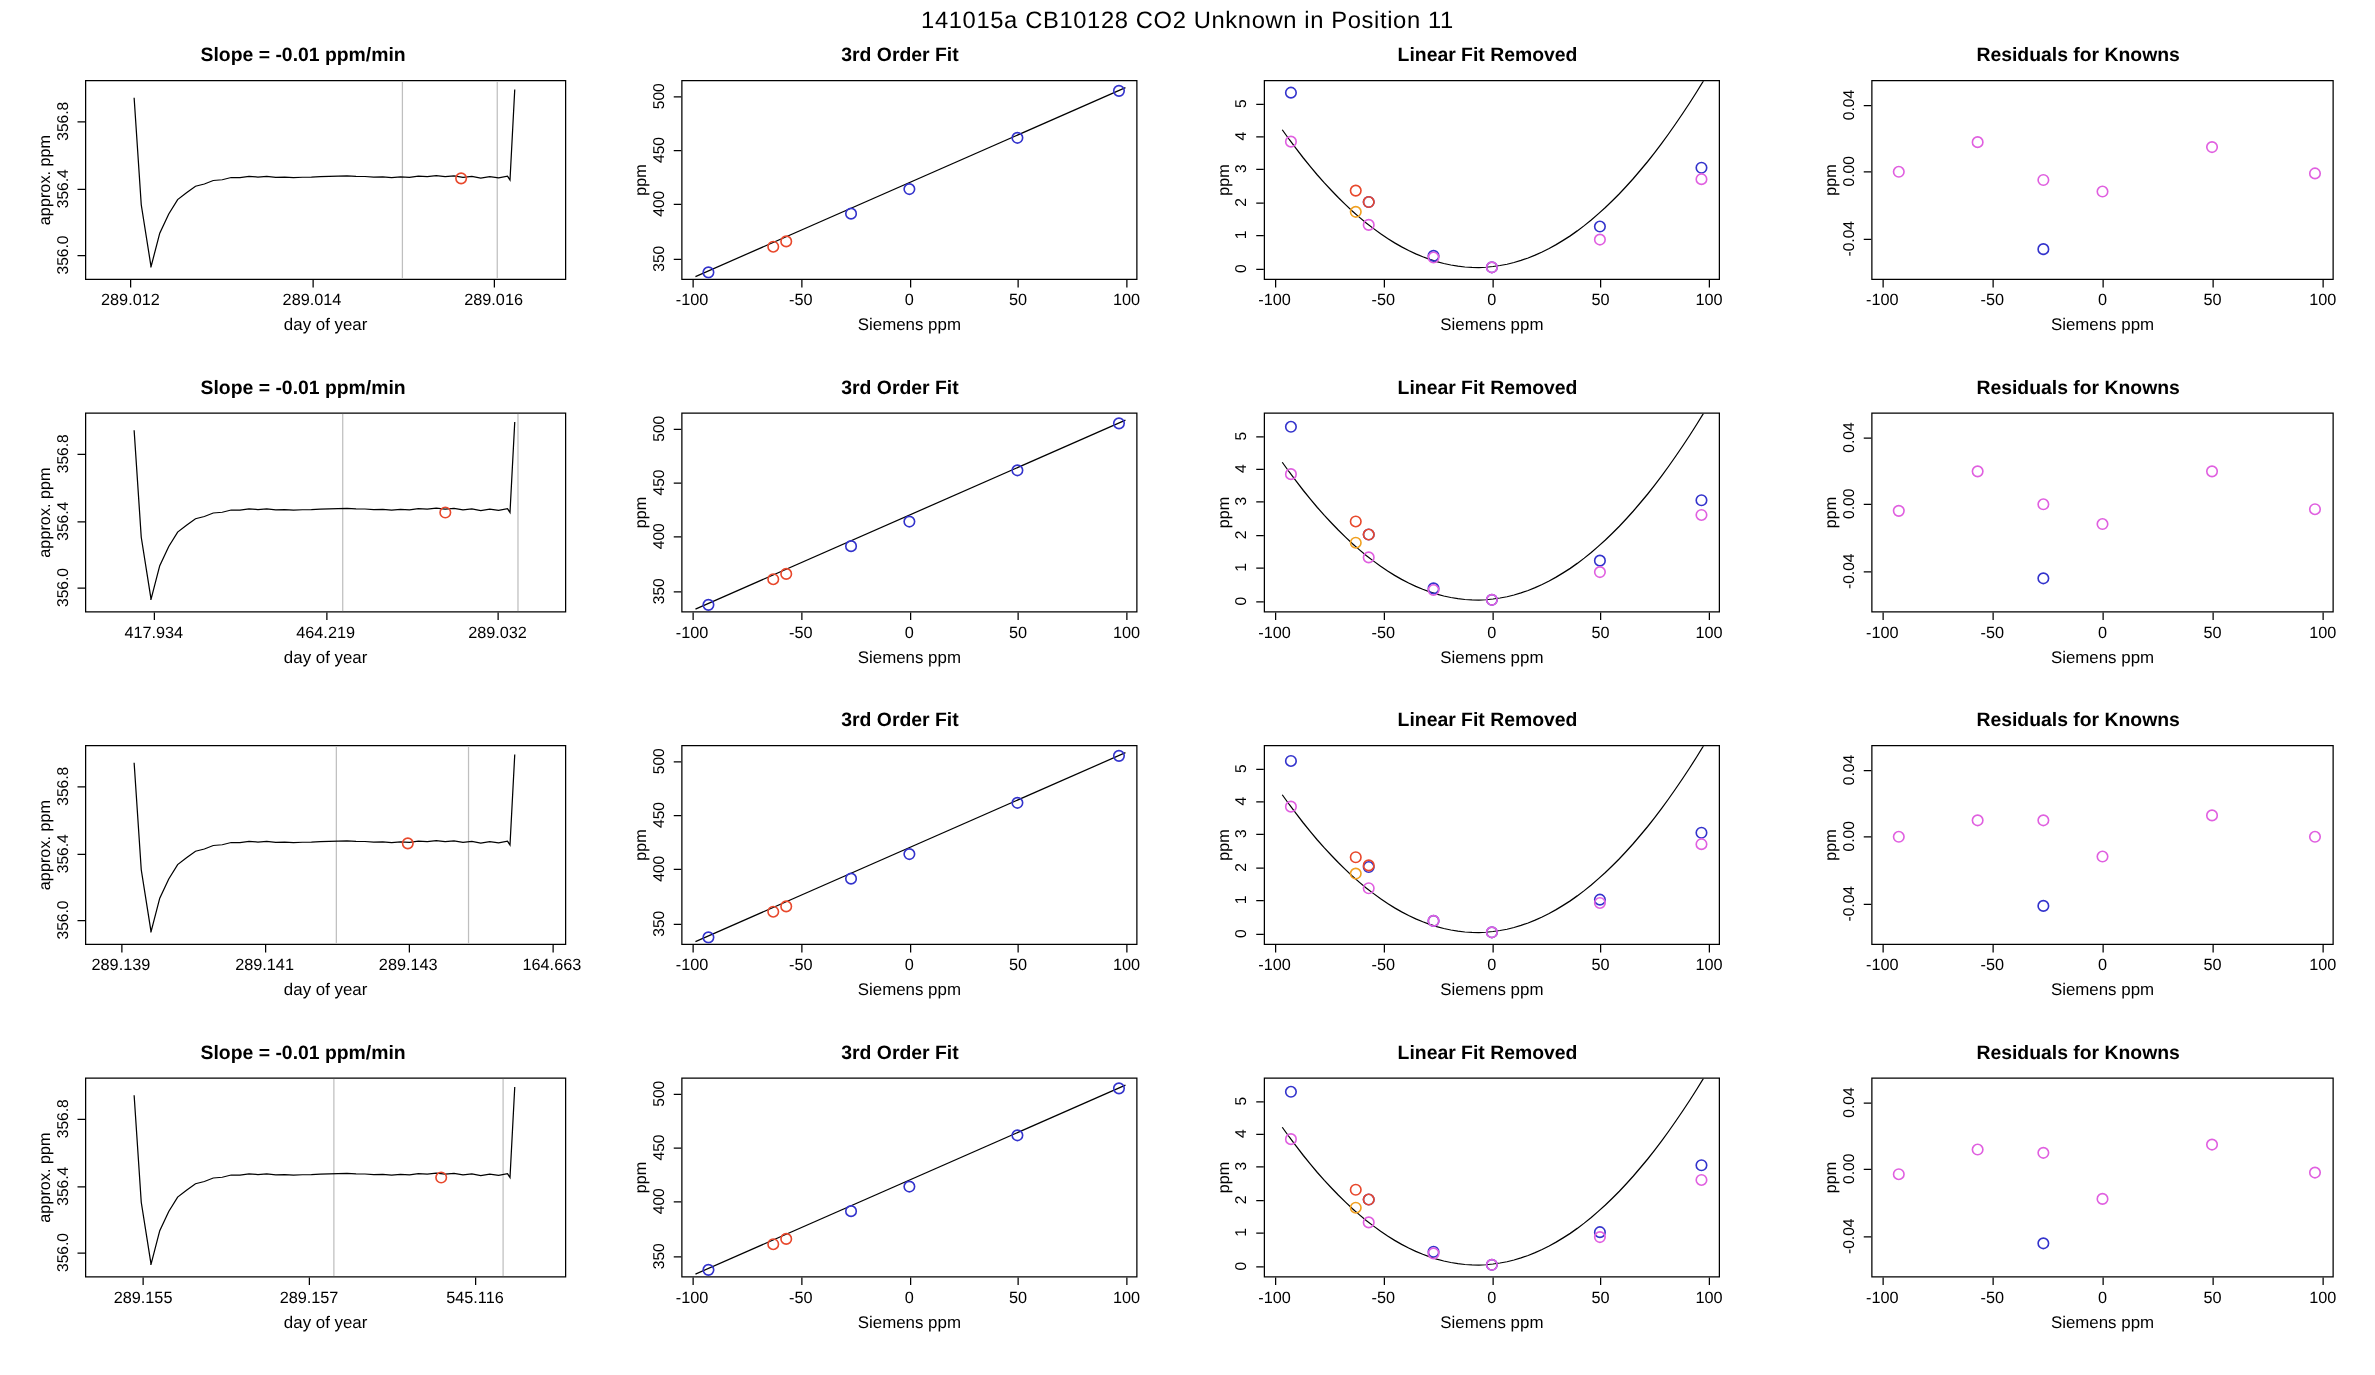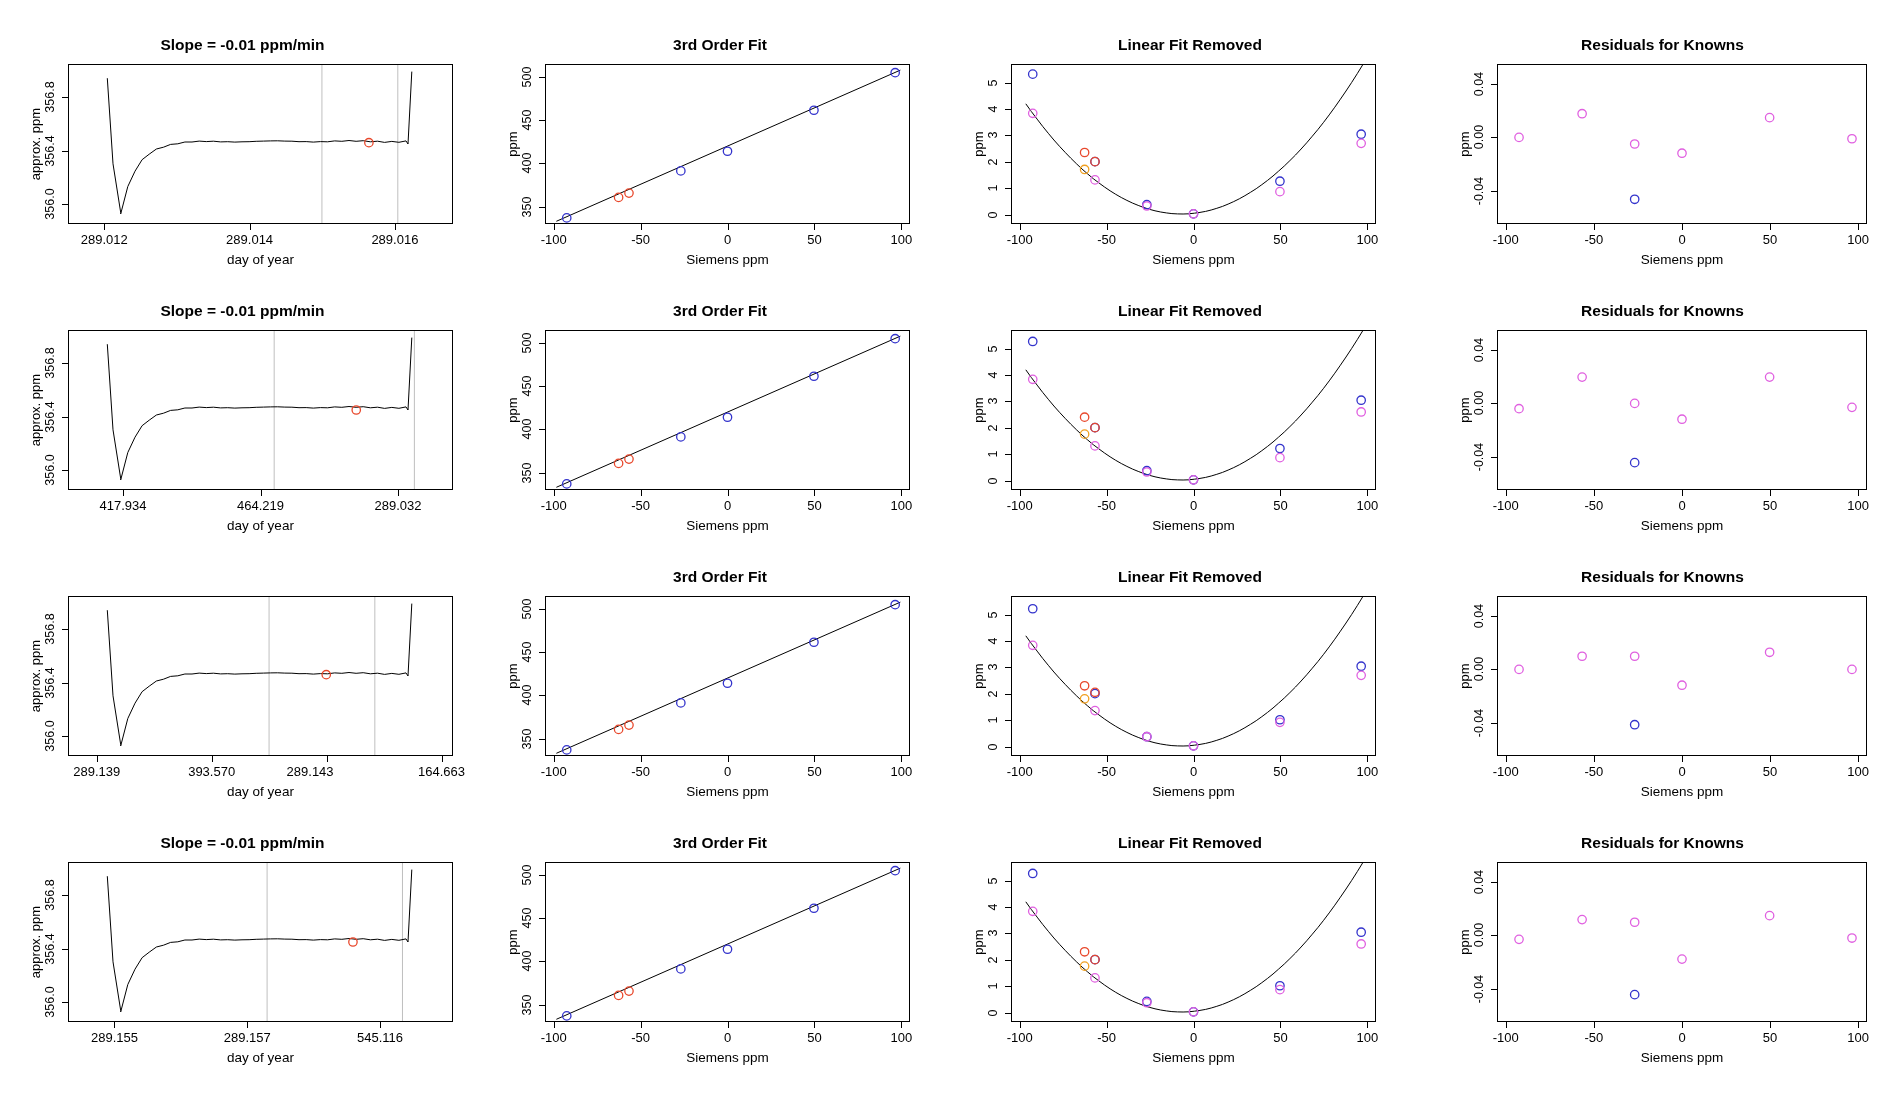--- a/index.html
+++ b/index.html
@@ -19,20 +19,21 @@
   .xlab{position:absolute;font-size:13.5px;text-align:center;white-space:nowrap;}
   .tick{position:absolute;font-size:13px;white-space:nowrap;}
   .ytick{position:absolute;font-size:12.5px;white-space:nowrap;transform:rotate(-90deg);transform-origin:left top;}
   .tickmark{position:absolute;background:#000;}
   svg{display:block;}
 </style>
 </head>
 <body>
 
 <div id="page">
+  <div id="main-title">141015a     CB10128   CO2 Unknown in Position  11</div>
   <div class="grid" id="grid">
       <div class="row">
         <div class="cell c0">
           <div class="plotbox" style="left: 68px; top: 34px; width: 385px; height: 160px;">
             <svg width="383" height="158" viewBox="0 0 383 158">
               <line x1="252.92452830111174" y1="0" x2="252.92452830111174" y2="158" stroke="#bfbfbf" stroke-width="1"></line>
               <line x1="328.80188679349914" y1="0" x2="328.80188679349914" y2="158" stroke="#bfbfbf" stroke-width="1"></line>
               <path d="M38.3,13.2 L44.0,98.8 L51.7,147.5 L51.7,148.9 L58.8,121.5 L66.0,106.2 L73.1,94.7 L80.2,89.2 L87.4,84.0 L94.5,82.2 L101.6,79.4 L108.8,78.8 L115.9,77.0 L123.0,77.0 L130.2,76.1 L137.3,76.6 L144.4,76.2 L151.6,76.9 L158.7,76.7 L165.8,77.1 L173.0,76.8 L180.1,76.7 L187.2,76.3 L194.4,76.1 L201.5,75.9 L208.6,75.8 L215.8,76.1 L222.9,76.2 L230.0,76.7 L237.2,76.6 L244.3,77.1 L251.4,76.6 L258.6,76.8 L265.7,75.9 L272.8,76.3 L280.0,75.5 L287.1,76.3 L294.2,75.7 L301.4,76.8 L308.5,76.2 L315.6,77.4 L322.8,76.4 L329.9,77.3 L337.0,75.9 L339.0,79.0 L342.8,6.6" fill="none" stroke="#000" stroke-width="1"></path>
               <circle cx="299.8962264150556" cy="77.68333333333827" r="4.2" fill="none" stroke="#e8482c" stroke-width="1.3"></circle>
             </svg>
@@ -315,23 +316,23 @@
             <svg width="383" height="158" viewBox="0 0 383 158">
               <line x1="200.07462686518667" y1="0" x2="200.07462686518667" y2="158" stroke="#bfbfbf" stroke-width="1"></line>
               <line x1="305.828358208446" y1="0" x2="305.828358208446" y2="158" stroke="#bfbfbf" stroke-width="1"></line>
               <path d="M38.3,13.2 L44.0,98.8 L51.7,147.5 L51.7,148.9 L58.8,121.5 L66.0,106.2 L73.1,94.7 L80.2,89.2 L87.4,84.0 L94.5,82.2 L101.6,79.4 L108.8,78.8 L115.9,77.0 L123.0,77.0 L130.2,76.1 L137.3,76.6 L144.4,76.2 L151.6,76.9 L158.7,76.7 L165.8,77.1 L173.0,76.8 L180.1,76.7 L187.2,76.3 L194.4,76.1 L201.5,75.9 L208.6,75.8 L215.8,76.1 L222.9,76.2 L230.0,76.7 L237.2,76.6 L244.3,77.1 L251.4,76.6 L258.6,76.8 L265.7,75.9 L272.8,76.3 L280.0,75.5 L287.1,76.3 L294.2,75.7 L301.4,76.8 L308.5,76.2 L315.6,77.4 L322.8,76.4 L329.9,77.3 L337.0,75.9 L339.0,79.0 L342.8,6.6" fill="none" stroke="#000" stroke-width="1"></path>
               <circle cx="257.23880596859726" cy="77.68333333333827" r="4.2" fill="none" stroke="#e8482c" stroke-width="1.3"></circle>
             </svg>
           </div>
           <div class="tickmark" style="left: 96.7313px; top: 194px; width: 1px; height: 6px;"></div>
           <div class="tick" style="left: 56.7313px; top: 202px; width: 80px; text-align: center;">289.139</div>
           <div class="tickmark" style="left: 211.657px; top: 194px; width: 1px; height: 6px;"></div>
-          <div class="tick" style="left: 171.657px; top: 202px; width: 80px; text-align: center;">393.570</div>
+          <div class="tick" style="left: 171.657px; top: 202px; width: 80px; text-align: center;">289.141</div>
           <div class="tickmark" style="left: 326.582px; top: 194px; width: 1px; height: 6px;"></div>
-          <div class="tick" style="left: 286.582px; top: 202px; width: 80px; text-align: left;">289.143</div>
+          <div class="tick" style="left: 286.582px; top: 202px; width: 80px; text-align: center;">289.143</div>
           <div class="tickmark" style="left: 441.507px; top: 194px; width: 1px; height: 6px;"></div>
           <div class="tick" style="left: 401.507px; top: 202px; width: 80px; text-align: center;">164.663</div>
           <div class="xlab" style="left: 68px; top: 222px; width: 385px;">day of year</div>
           <div class="tickmark" style="left: 62px; top: 174px; width: 6px; height: 1px;"></div>
           <div class="ytick" style="left: 57px; top: 174px; transform: rotate(-90deg) translate(-50%, -100%);">356.0</div>
           <div class="tickmark" style="left: 62px; top: 120.667px; width: 6px; height: 1px;"></div>
           <div class="ytick" style="left: 57px; top: 120.667px; transform: rotate(-90deg) translate(-50%, -100%);">356.4</div>
           <div class="tickmark" style="left: 62px; top: 67.3333px; width: 6px; height: 1px;"></div>
           <div class="ytick" style="left: 57px; top: 67.3333px; transform: rotate(-90deg) translate(-50%, -100%);">356.8</div>
           <div class="ylab" style="left: 28px; top: 114px; transform: rotate(-90deg) translate(-50%, 0px);">approx. ppm</div>

